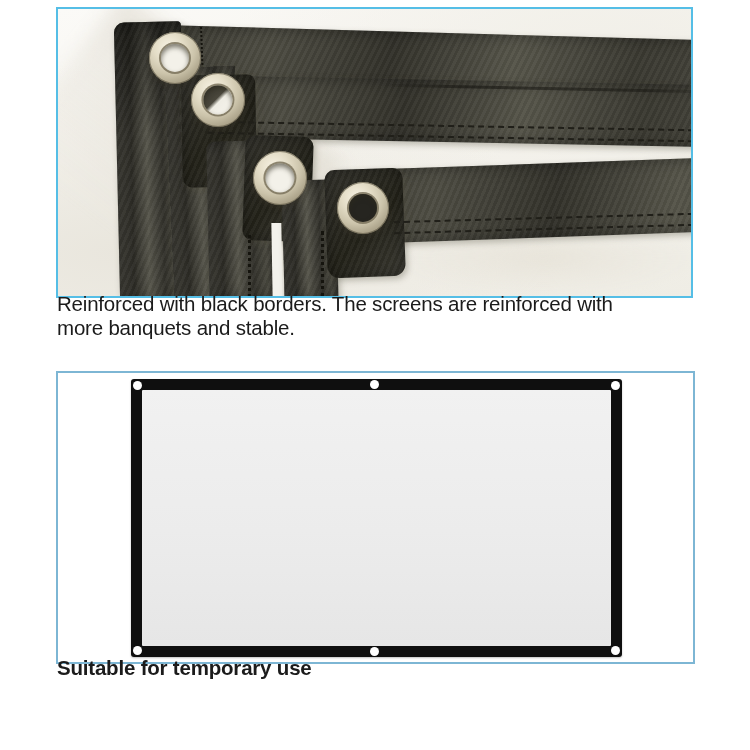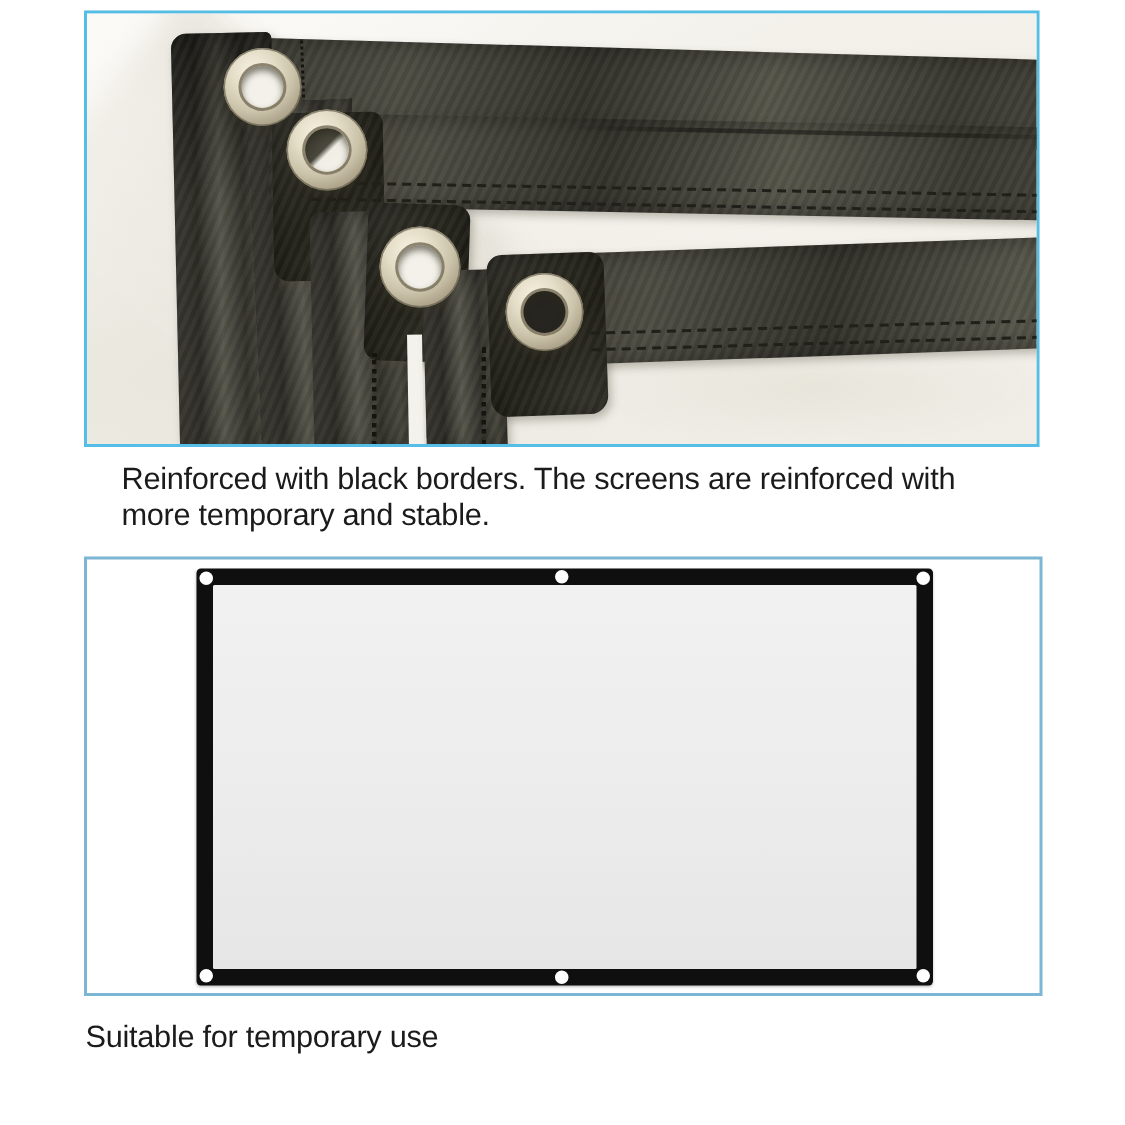--- a/index.html
+++ b/index.html
@@ -61,22 +61,22 @@
   .hole-dark{background:#262520;}
   .hole-half{background:linear-gradient(135deg,#35342c 0%,#4a473c 45%,#efede4 55%,#f6f4ec 100%);}
   .g1{left:91px;top:23px;width:52px;height:52px;}
   .g2{left:133px;top:64px;width:54px;height:54px;}
   .g3{left:195px;top:142px;width:54px;height:54px;}
   .g4{left:279px;top:173px;width:52px;height:52px;}
 
   
   .caption{position:absolute;left:57px;color:#1b1b1b;font-size:20.5px;line-height:23.5px;letter-spacing:-0.2px;}
   .caption p{margin:0;}
-  .caption-1{top:308px;width:640px;margin-left:24px;}
-  .caption-2{top:680px;width:660px;}
+  .caption-1{top:292px;width:640px;}
+  .caption-2{top:656px;width:660px;font-weight:bold;}
 
   
   .diagram{position:absolute;left:56px;top:371px;width:639px;height:293px;box-sizing:border-box;
            border:2px solid #7db6d4;background:#ffffff;}
   .screen{position:absolute;left:73px;top:6px;width:491px;height:278px;background:#0f0f0f;border-radius:3px;
           box-shadow:0 1px 2px rgba(0,0,0,.25);}
   .screen-surface{position:absolute;left:11px;top:11px;right:11px;bottom:11px;
           background:linear-gradient(180deg,#f1f1f1 0%,#ececec 55%,#e6e6e6 100%);border-radius:1px;}
   .dot{position:absolute;width:9px;height:9px;border-radius:50%;background:#ffffff;}
   .dot-tl{left:2px;top:2px;}   .dot-tc{left:239px;top:1px;}  .dot-tr{left:480px;top:2px;}
@@ -123,21 +123,21 @@
     <div class="grommet g3">
         <div class="hole hole-light"></div>
       </div>
     <div class="grommet g4">
         <div class="hole hole-dark"></div>
       </div>
   </figure>
 
   <div class="caption caption-1">
     <p>Reinforced with black borders. The screens are reinforced with</p>
-    <p>more temporary and stable.</p>
+    <p>more banquets and stable.</p>
   </div>
 
   <div class="diagram">
     <div class="screen">
       <div class="screen-surface"></div>
       <span class="dot dot-tl"></span>
       <span class="dot dot-tc"></span>
       <span class="dot dot-tr"></span>
       <span class="dot dot-bl"></span>
       <span class="dot dot-bc"></span>

